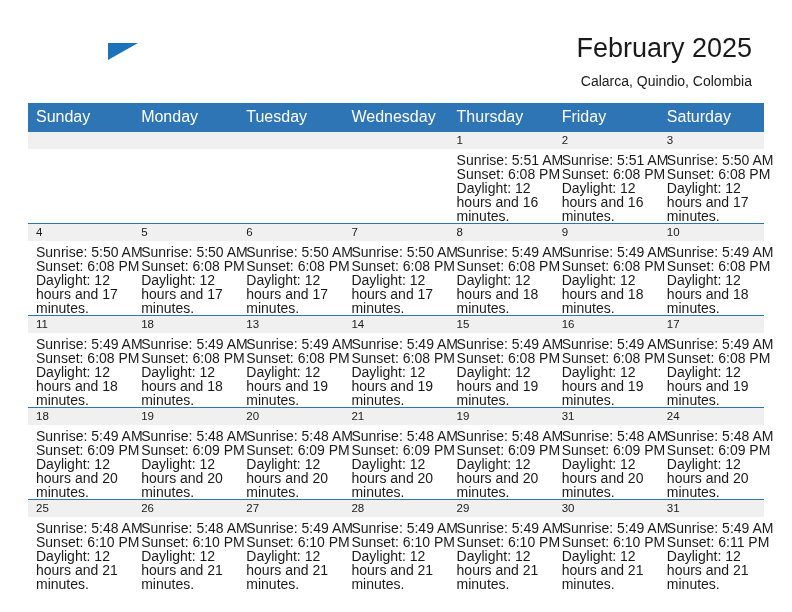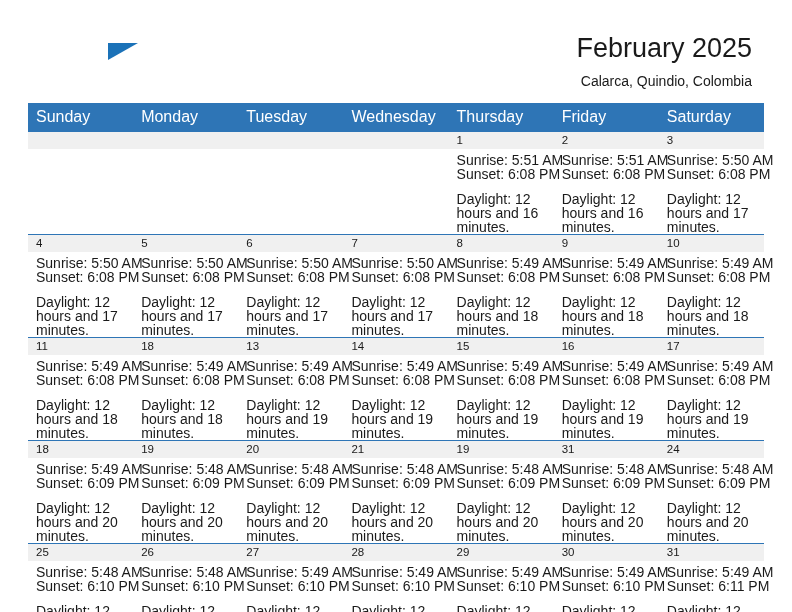--- a/index.html
+++ b/index.html
@@ -136,21 +136,20 @@
     padding: 4px 6px 0 8px;
     font-size: 14px;
     line-height: 14px;
     color: #1a1a1a;
   }
   .detail div {
     white-space: nowrap;
   }
   .detail .wrap {
     white-space: normal;
-    margin-top: 11px;
   }
 </style>
 </head>
 <body>
 
 <div class="page">
 
   <div class="header">
 
     <div class="brand">

